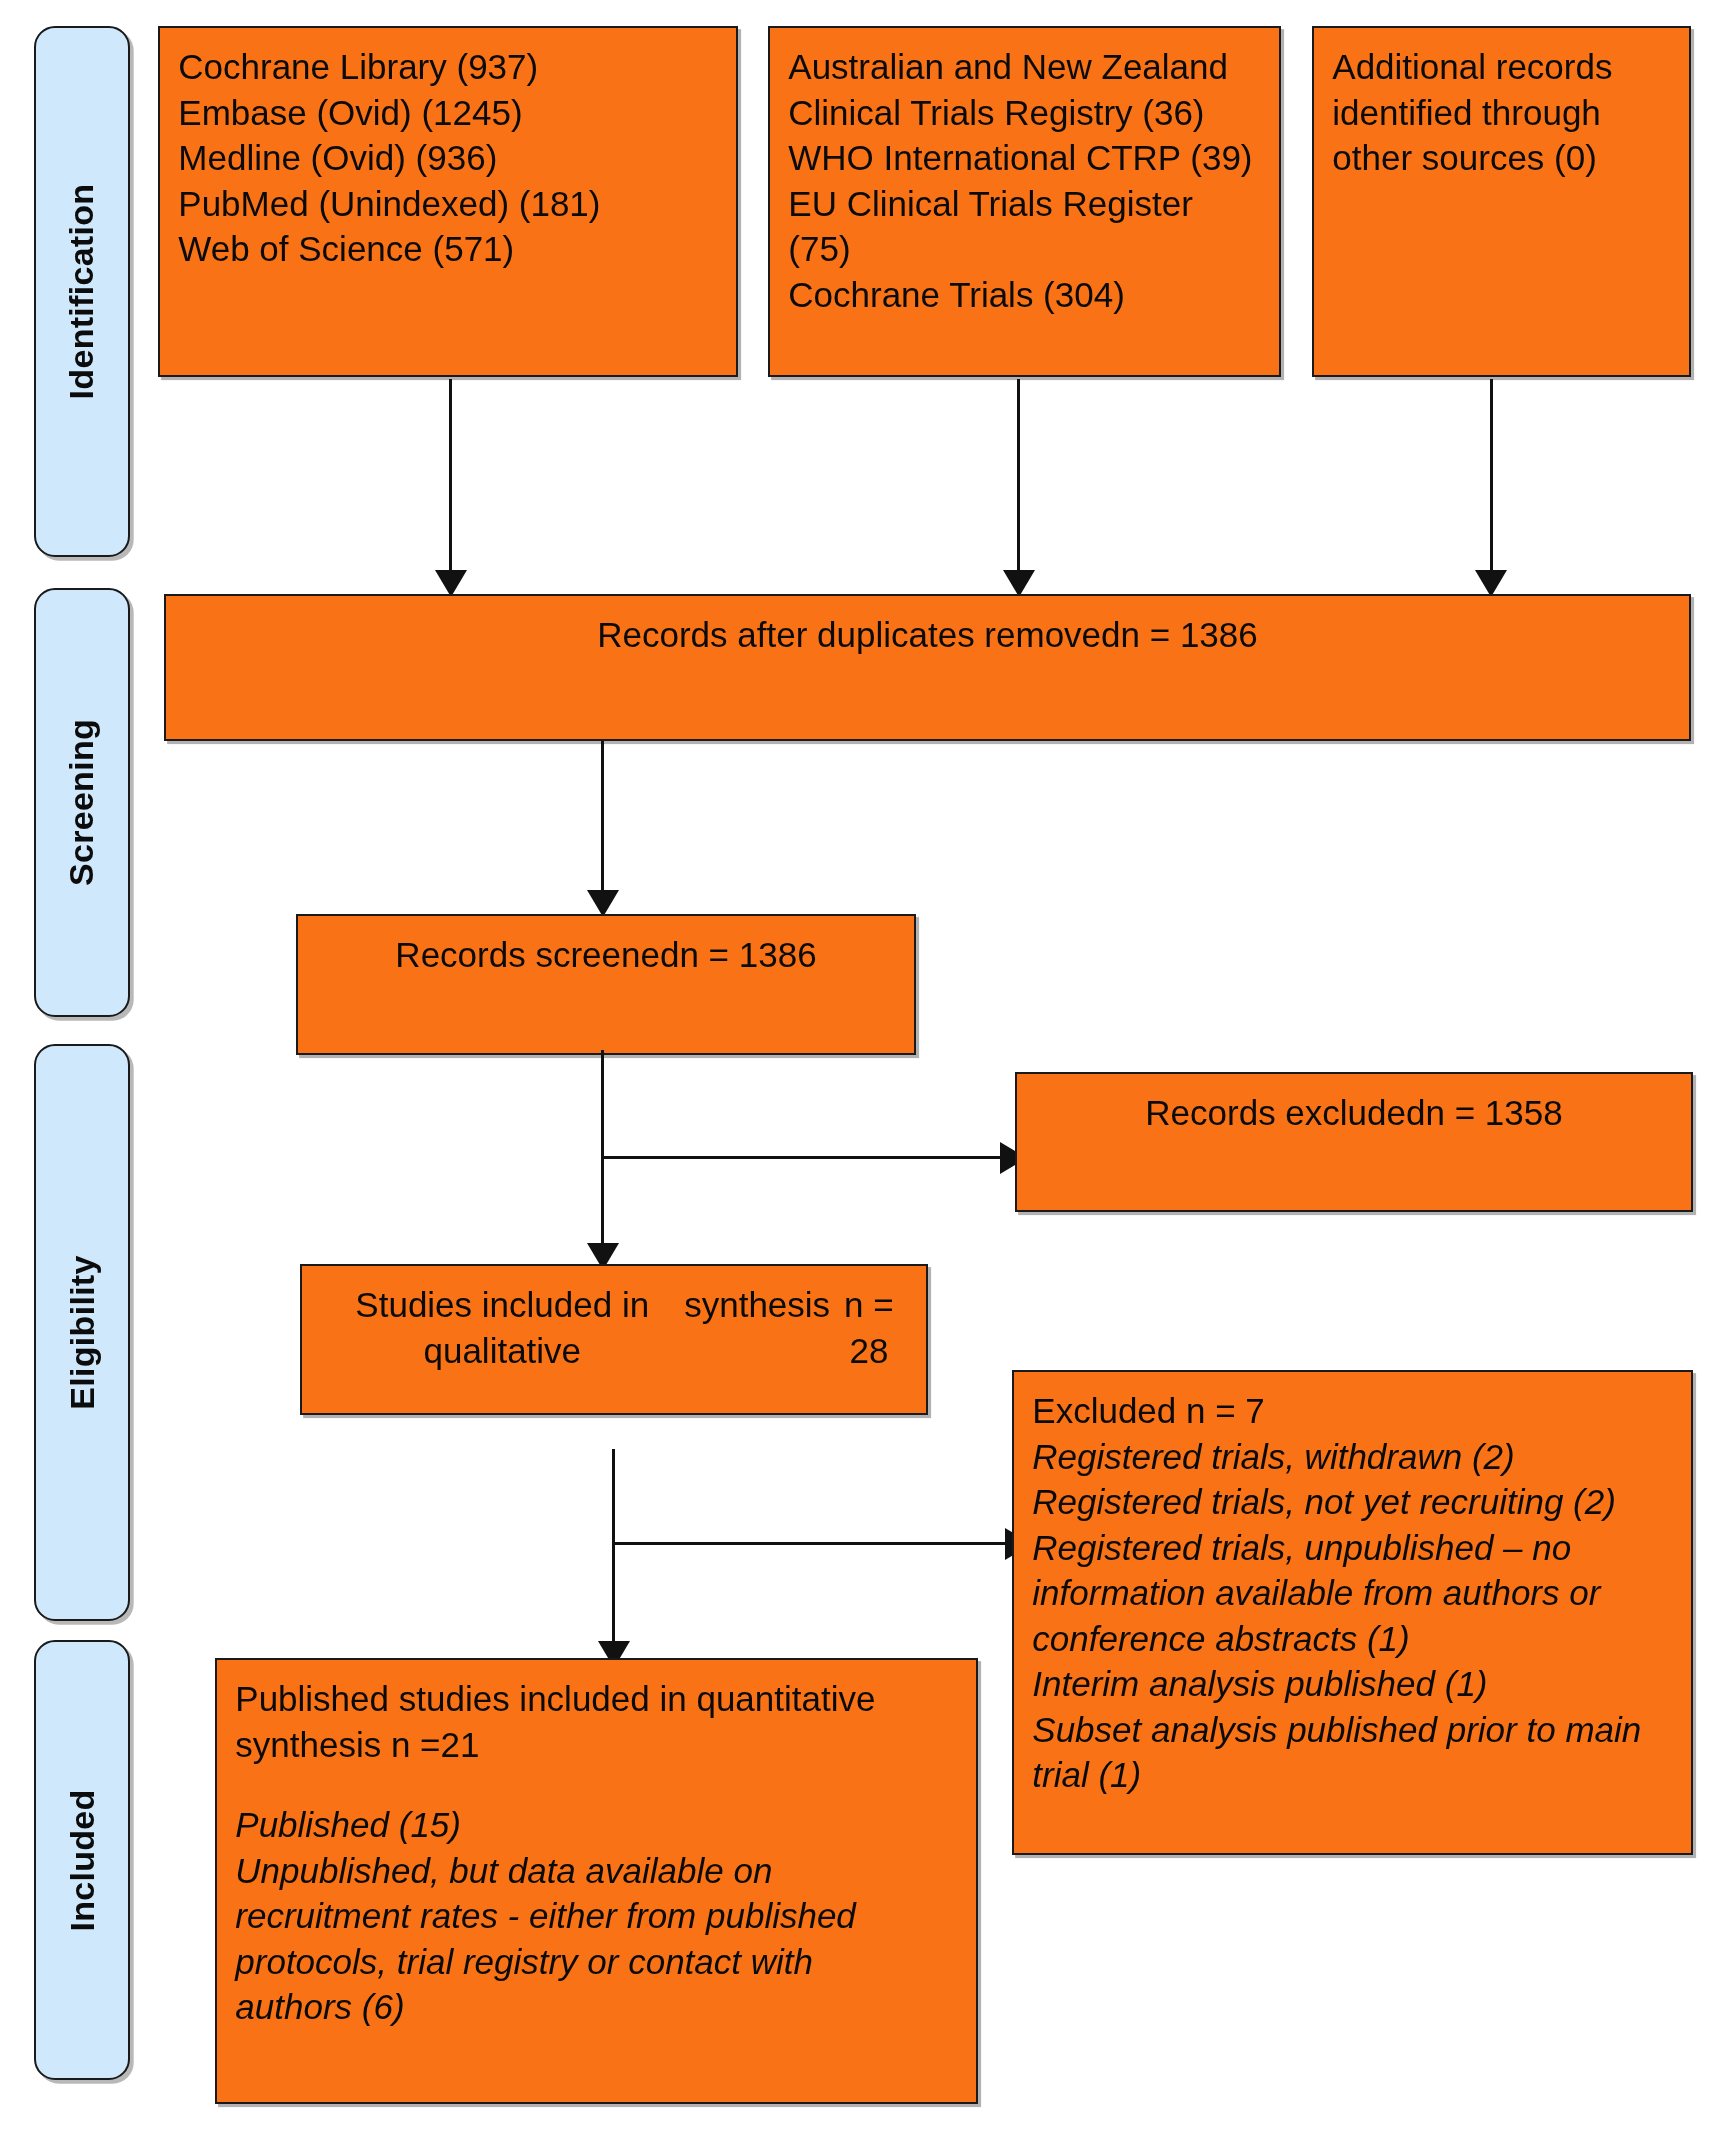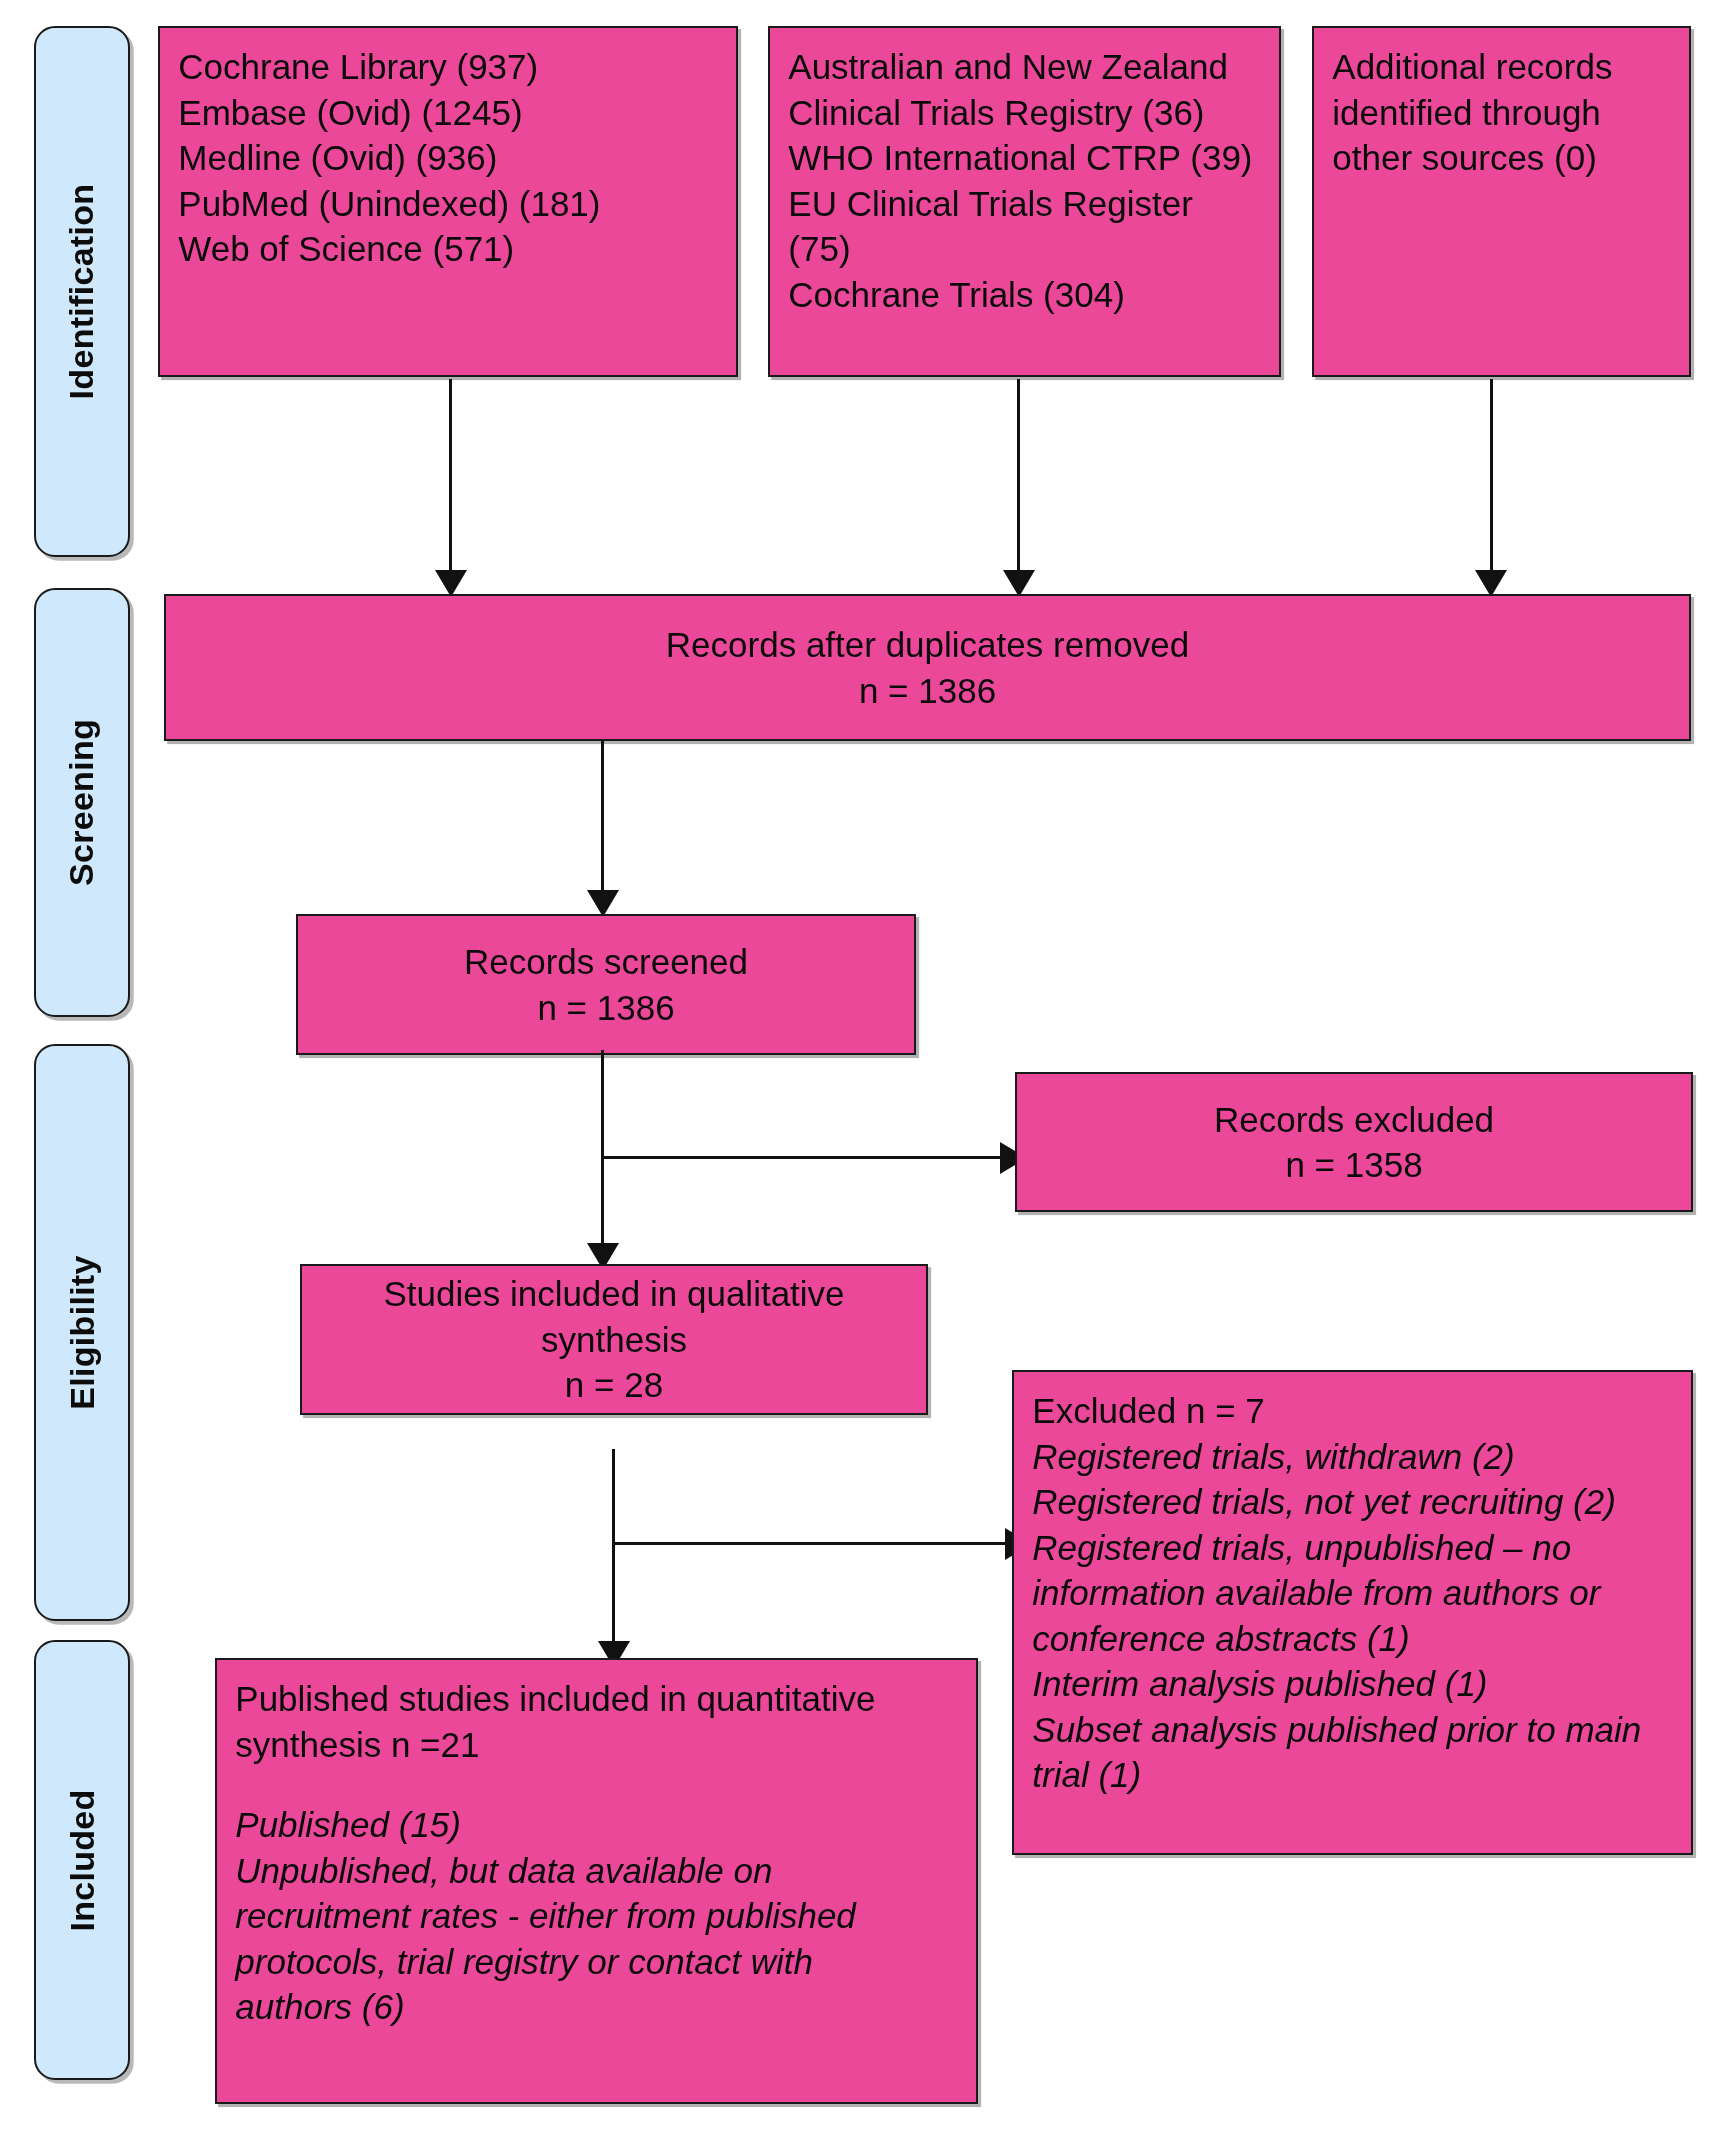--- a/index.html
+++ b/index.html
@@ -35,42 +35,41 @@
     white-space: nowrap;
     font-size: 34px;
     font-weight: bold;
     color: #0c0c0c;
     letter-spacing: 0.3px;
   }
 
   
   .flow-box {
     position: absolute;
-    background: #ec4899;
+    background: #f97316;
     border: 2.4px solid #1a1a1a;
     box-sizing: border-box;
     box-shadow: 3.1px 3.1px 0px rgba(0,0,0,0.30);
   }
   .flow-box .box-inner {
     padding: 16px 18.3px;
     font-size: 35px;
     line-height: 1.30;
     color: #0b0b0b;
   }
   .box-inner.centered {
     text-align: center;
   }
   .box-inner.left {
     text-align: left;
   }
   .box-inner.vcenter {
     height: 100%;
     box-sizing: border-box;
     display: flex;
-    flex-direction: column;
     justify-content: center;
   }
   .line { display: block; }
   .line.italic { font-style: italic; }
   .line.spacer { height: 35px; }
 
   
   .vline {
     position: absolute;
     width: 3.1px;

